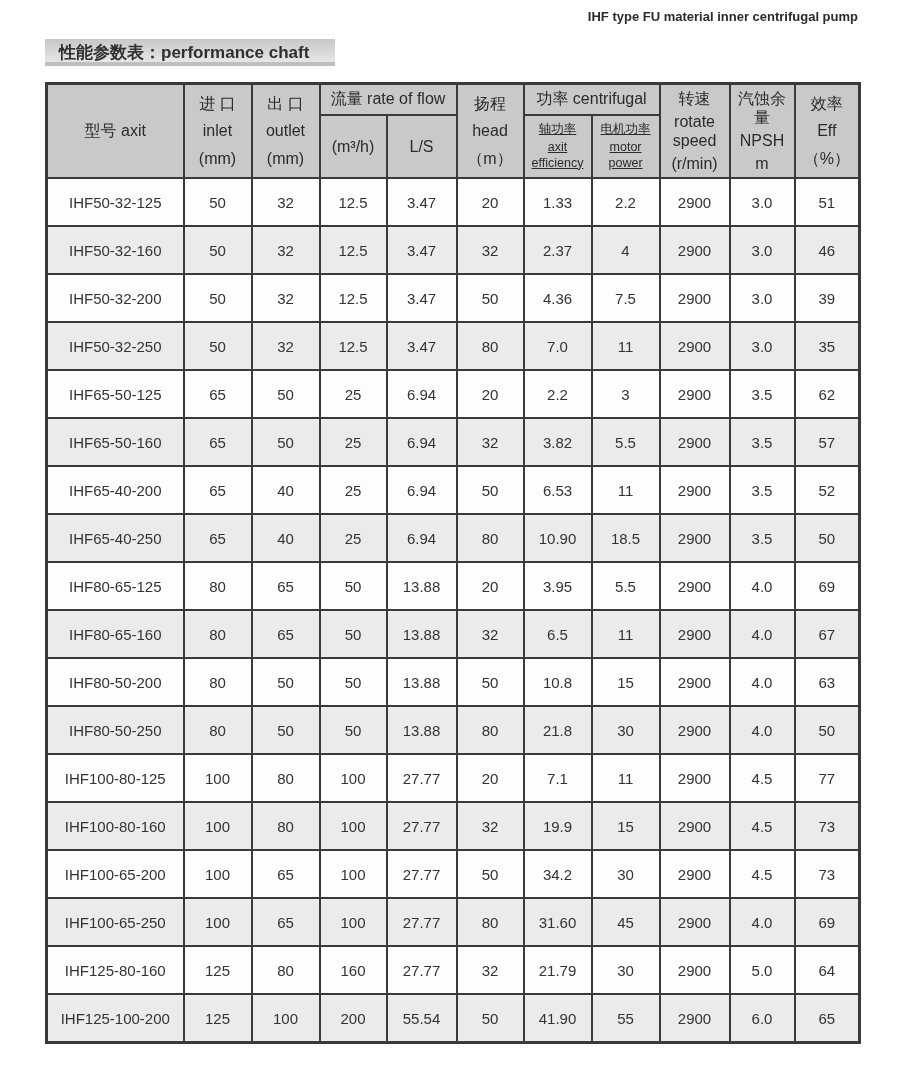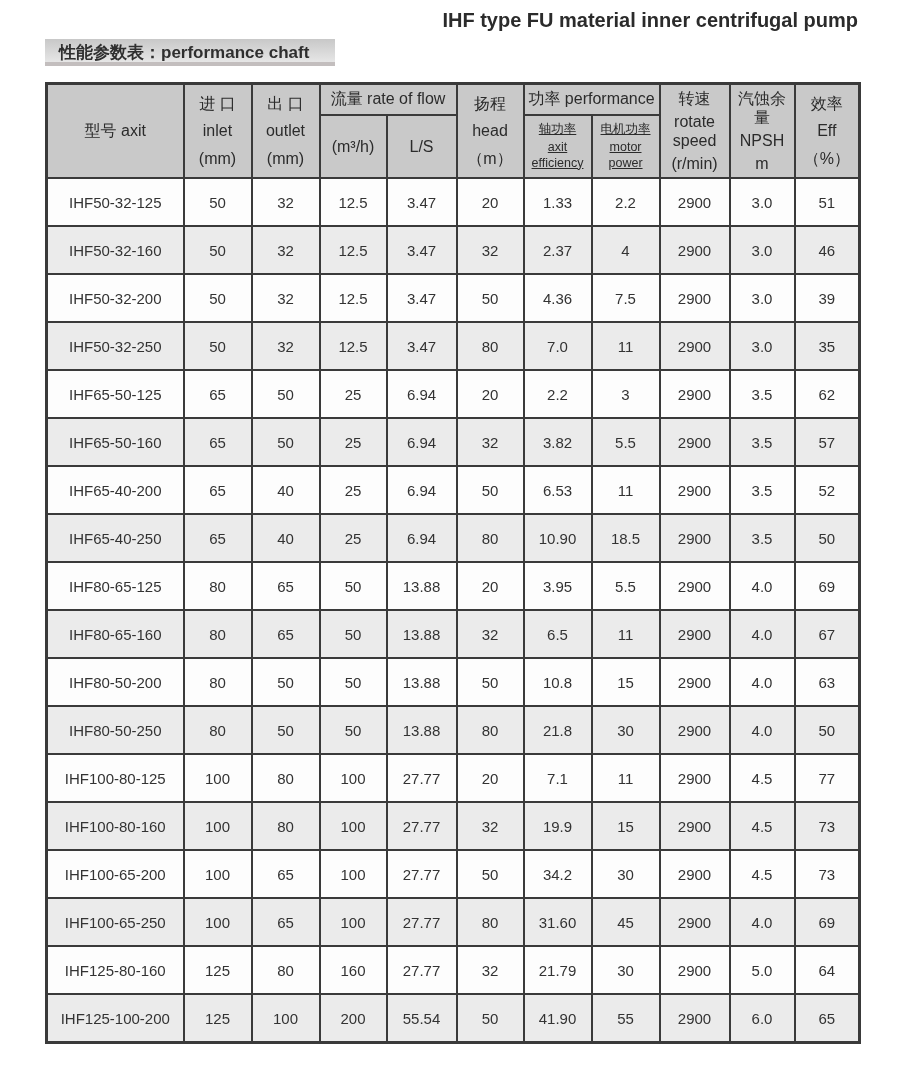--- a/index.html
+++ b/index.html
@@ -5,21 +5,21 @@
   html,body{margin:0;padding:0;}
   body{
     width:900px;height:1076px;background:#ffffff;position:relative;
     font-family:"Liberation Sans", sans-serif;color:#333;
     -webkit-font-smoothing:antialiased;
   }
   .titles{
     position:absolute;top:6px;right:42px;text-align:right;
   }
   .title-zh{font-size:24px;font-weight:bold;color:#2b2b2b;letter-spacing:1px;line-height:1.1;}
-  .title-en{font-size:20px;font-weight:bold;color:#2b2b2b;margin-top:3px;}
+  .title-en{font-size:13px;font-weight:bold;color:#2b2b2b;margin-top:3px;}
   .section-label{
     position:absolute;left:45px;top:39px;width:290px;height:27px;
     background:linear-gradient(to bottom,#c8c8c8,#e6e6e6);
     font-size:17px;font-weight:bold;color:#2f2f2f;
     line-height:27px;padding-left:14px;box-sizing:border-box;
     border-bottom:4px solid #c3bebe;
   }
   table.perf{
     position:absolute;left:45px;top:82px;
     border-collapse:collapse;table-layout:fixed;width:813px;
@@ -90,21 +90,21 @@
         <span>流量 rate of flow</span>
       </th>
       <th rowspan="2">
         <div class="cell-stack">
           <span class="hline">扬程</span>
           <span class="hline">head</span>
           <span class="hline">（m）</span>
         </div>
       </th>
       <th colspan="2">
-        <span>功率 performance</span>
+        <span>功率 centrifugal</span>
       </th>
       <th rowspan="2">
         <div class="cell-stack">
           <span class="hline">转速</span>
           <span class="hline">rotate speed</span>
           <span class="hline">(r/min)</span>
         </div>
       </th>
       <th rowspan="2">
         <div class="cell-stack">

